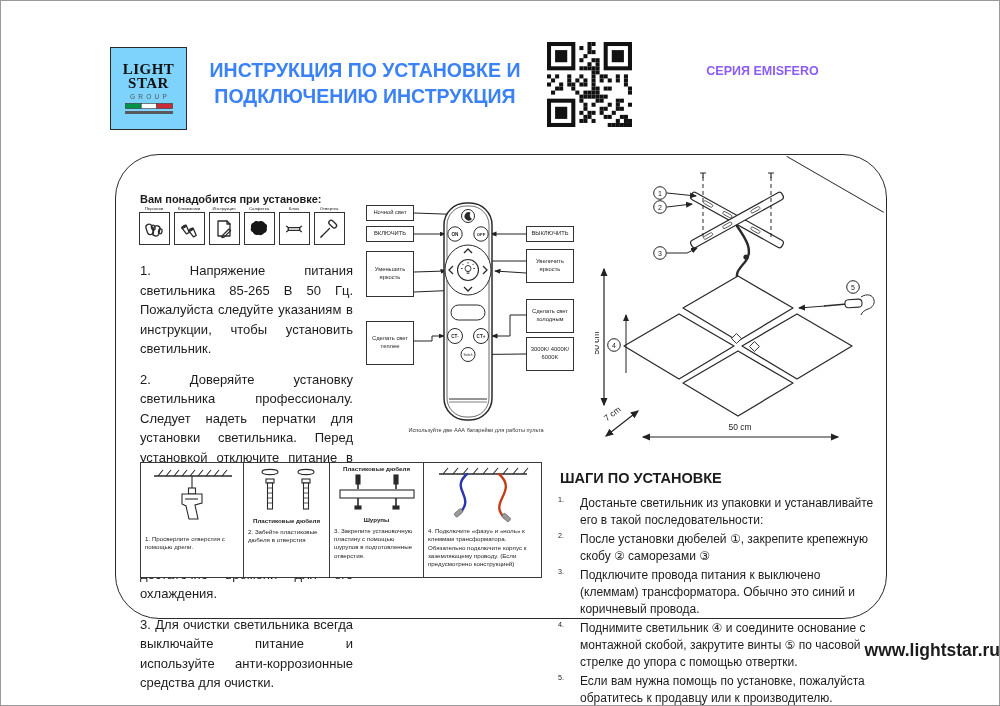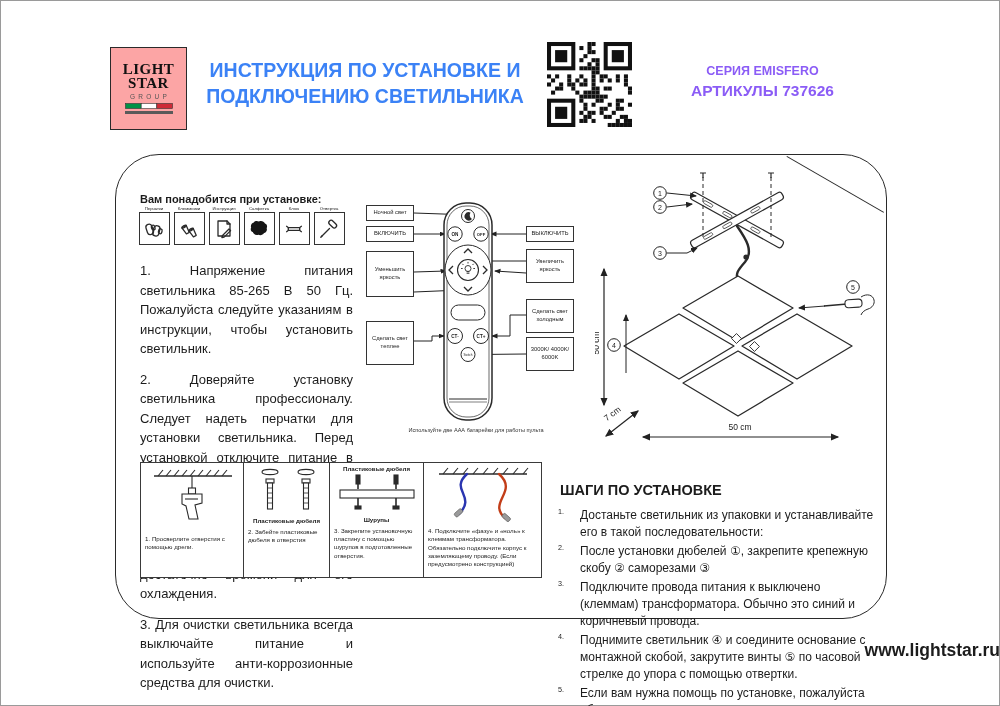--- a/index.html
+++ b/index.html
@@ -3,21 +3,21 @@
 <meta charset="utf-8">
 <style>
   html,body{margin:0;padding:0;background:#fff;}
   body{font-family:"Liberation Sans","DejaVu Sans",sans-serif;color:#1c1c1c;}
   .page{position:relative;width:1000px;height:706px;background:#fff;overflow:hidden;
         outline:1px solid #9a9a9a;outline-offset:-1px;}
   .abs{position:absolute;}
 
   
   .logo-box{left:110px;top:47px;width:75px;height:81px;border:1.4px solid #2a2a2a;
-            display:flex;flex-direction:column;align-items:center;justify-content:center;background:#fca5a5;}
+            display:flex;flex-direction:column;align-items:center;justify-content:center;background:#7dd3fc;}
   .logo-word{font-family:"Liberation Serif","DejaVu Serif",serif;font-weight:700;
              font-size:15px;line-height:.92;letter-spacing:.5px;color:#111;}
   .logo-group{font-size:6.5px;letter-spacing:3.2px;color:#555;margin:2px 0 3px 3px;}
   .logo-underline{width:48px;height:2.5px;background:#5a5a5a;margin-top:2px;}
   .title-block{left:190px;top:58px;width:350px;text-align:center;
                font-weight:700;font-size:19.5px;line-height:1.32;color:#3b82f6;}
   .right-head{left:650px;top:64px;width:225px;text-align:center;color:#8b5cf6;}
   .series{font-weight:700;font-size:12.5px;margin-bottom:4px;}
   .articles{font-weight:700;font-size:15.5px;}
 
@@ -51,21 +51,21 @@
   
   .boxes-row{left:140px;top:462px;display:flex;align-items:stretch;}
   .cell{border:1px solid #3a3a3a;background:#fff;box-sizing:border-box;height:116px;position:relative;padding:3px 4px;}
   .cell+.cell{margin-left:-1px;}
   .cell svg{display:block;margin:0 auto;}
   .cell-caption{font-size:6.2px;line-height:1.35;text-align:left;margin-top:3px;}
   .part-label{font-size:6.2px;font-weight:700;text-align:center;line-height:1.1;}
 
   
   .steps{left:558px;top:462px;width:322px;}
-  .steps-head{font-weight:700;font-size:14.5px;margin:20px 0 9px 2px;}
+  .steps-head{font-weight:700;font-size:14.5px;margin:8px 0 9px 2px;}
   .step-row{display:flex;margin-bottom:2.5px;}
   .step-num{width:22px;flex:none;font-size:7.2px;line-height:1.4;}
   .step-text{flex:1;font-size:12px;line-height:1.4;}
 
   .footer{left:0;top:640px;width:1000px;text-align:right;font-weight:700;font-size:17.5px;}
 
   svg text{font-family:"Liberation Sans","DejaVu Sans",sans-serif;fill:#1c1c1c;}
 </style>
 </head>
 <body>
@@ -79,21 +79,21 @@
     <svg width="48" height="6" viewBox="0 0 48 6">
       <rect x="0.5" y="0.5" width="15.7" height="5" stroke="#333" stroke-width="0.6" fill="#009246"></rect>
       <rect x="16.2" y="0.5" width="15.6" height="5" stroke="#333" stroke-width="0.6" fill="#ffffff"></rect>
       <rect x="31.8" y="0.5" width="15.7" height="5" stroke="#333" stroke-width="0.6" fill="#ce2b37"></rect>
     </svg>
     <div class="logo-underline"></div>
   </div>
 
   <div class="abs title-block">
     <div>ИНСТРУКЦИЯ ПО УСТАНОВКЕ И</div>
-    <div>ПОДКЛЮЧЕНИЮ СВЕТИЛЬНИКА</div>
+    <div>ПОДКЛЮЧЕНИЮ ИНСТРУКЦИЯ</div>
   </div>
 
   <div class="abs" style="left:547px;top:42px;width:85px;height:85px;">
     <svg id="qr-svg" width="85" height="85" viewBox="0 0 85 85">
         <rect x="40.476190476190474" y="0" width="4.0476190476190474" height="4.0476190476190474" fill="#111"></rect>
         <rect x="44.52380952380952" y="0" width="4.0476190476190474" height="4.0476190476190474" fill="#111"></rect>
         <rect x="32.38095238095238" y="4.0476190476190474" width="4.0476190476190474" height="4.0476190476190474" fill="#111"></rect>
         <rect x="40.476190476190474" y="4.0476190476190474" width="4.0476190476190474" height="4.0476190476190474" fill="#111"></rect>
         <rect x="40.476190476190474" y="8.095238095238095" width="4.0476190476190474" height="4.0476190476190474" fill="#111"></rect>
         <rect x="44.52380952380952" y="8.095238095238095" width="4.0476190476190474" height="4.0476190476190474" fill="#111"></rect>
@@ -203,21 +203,20 @@
         <rect x="60.71428571428571" y="4.0476190476190474" width="20.238095238095237" height="20.238095238095237" fill="#fff"></rect>
         <rect x="64.76190476190476" y="8.095238095238095" width="12.142857142857142" height="12.142857142857142" fill="#111"></rect>
         <rect x="0" y="56.666666666666664" width="28.333333333333332" height="28.333333333333332" fill="#111"></rect>
         <rect x="4.0476190476190474" y="60.71428571428571" width="20.238095238095237" height="20.238095238095237" fill="#fff"></rect>
         <rect x="8.095238095238095" y="64.76190476190476" width="12.142857142857142" height="12.142857142857142" fill="#111"></rect>
       </svg>
   </div>
 
   <div class="abs right-head">
     <div class="series">СЕРИЯ EMISFERO</div>
-    <div class="articles">АРТИКУЛЫ 737626</div>
   </div>
 
   <div class="abs frame"></div>
   <div class="abs corner-cut"></div>
 
   <div class="abs tools-head">Вам понадобится при установке:</div>
   <div class="abs tools-row">
     <div class="tool">
       <div class="tool-label">Перчатки</div>
       <div class="tool-box">

